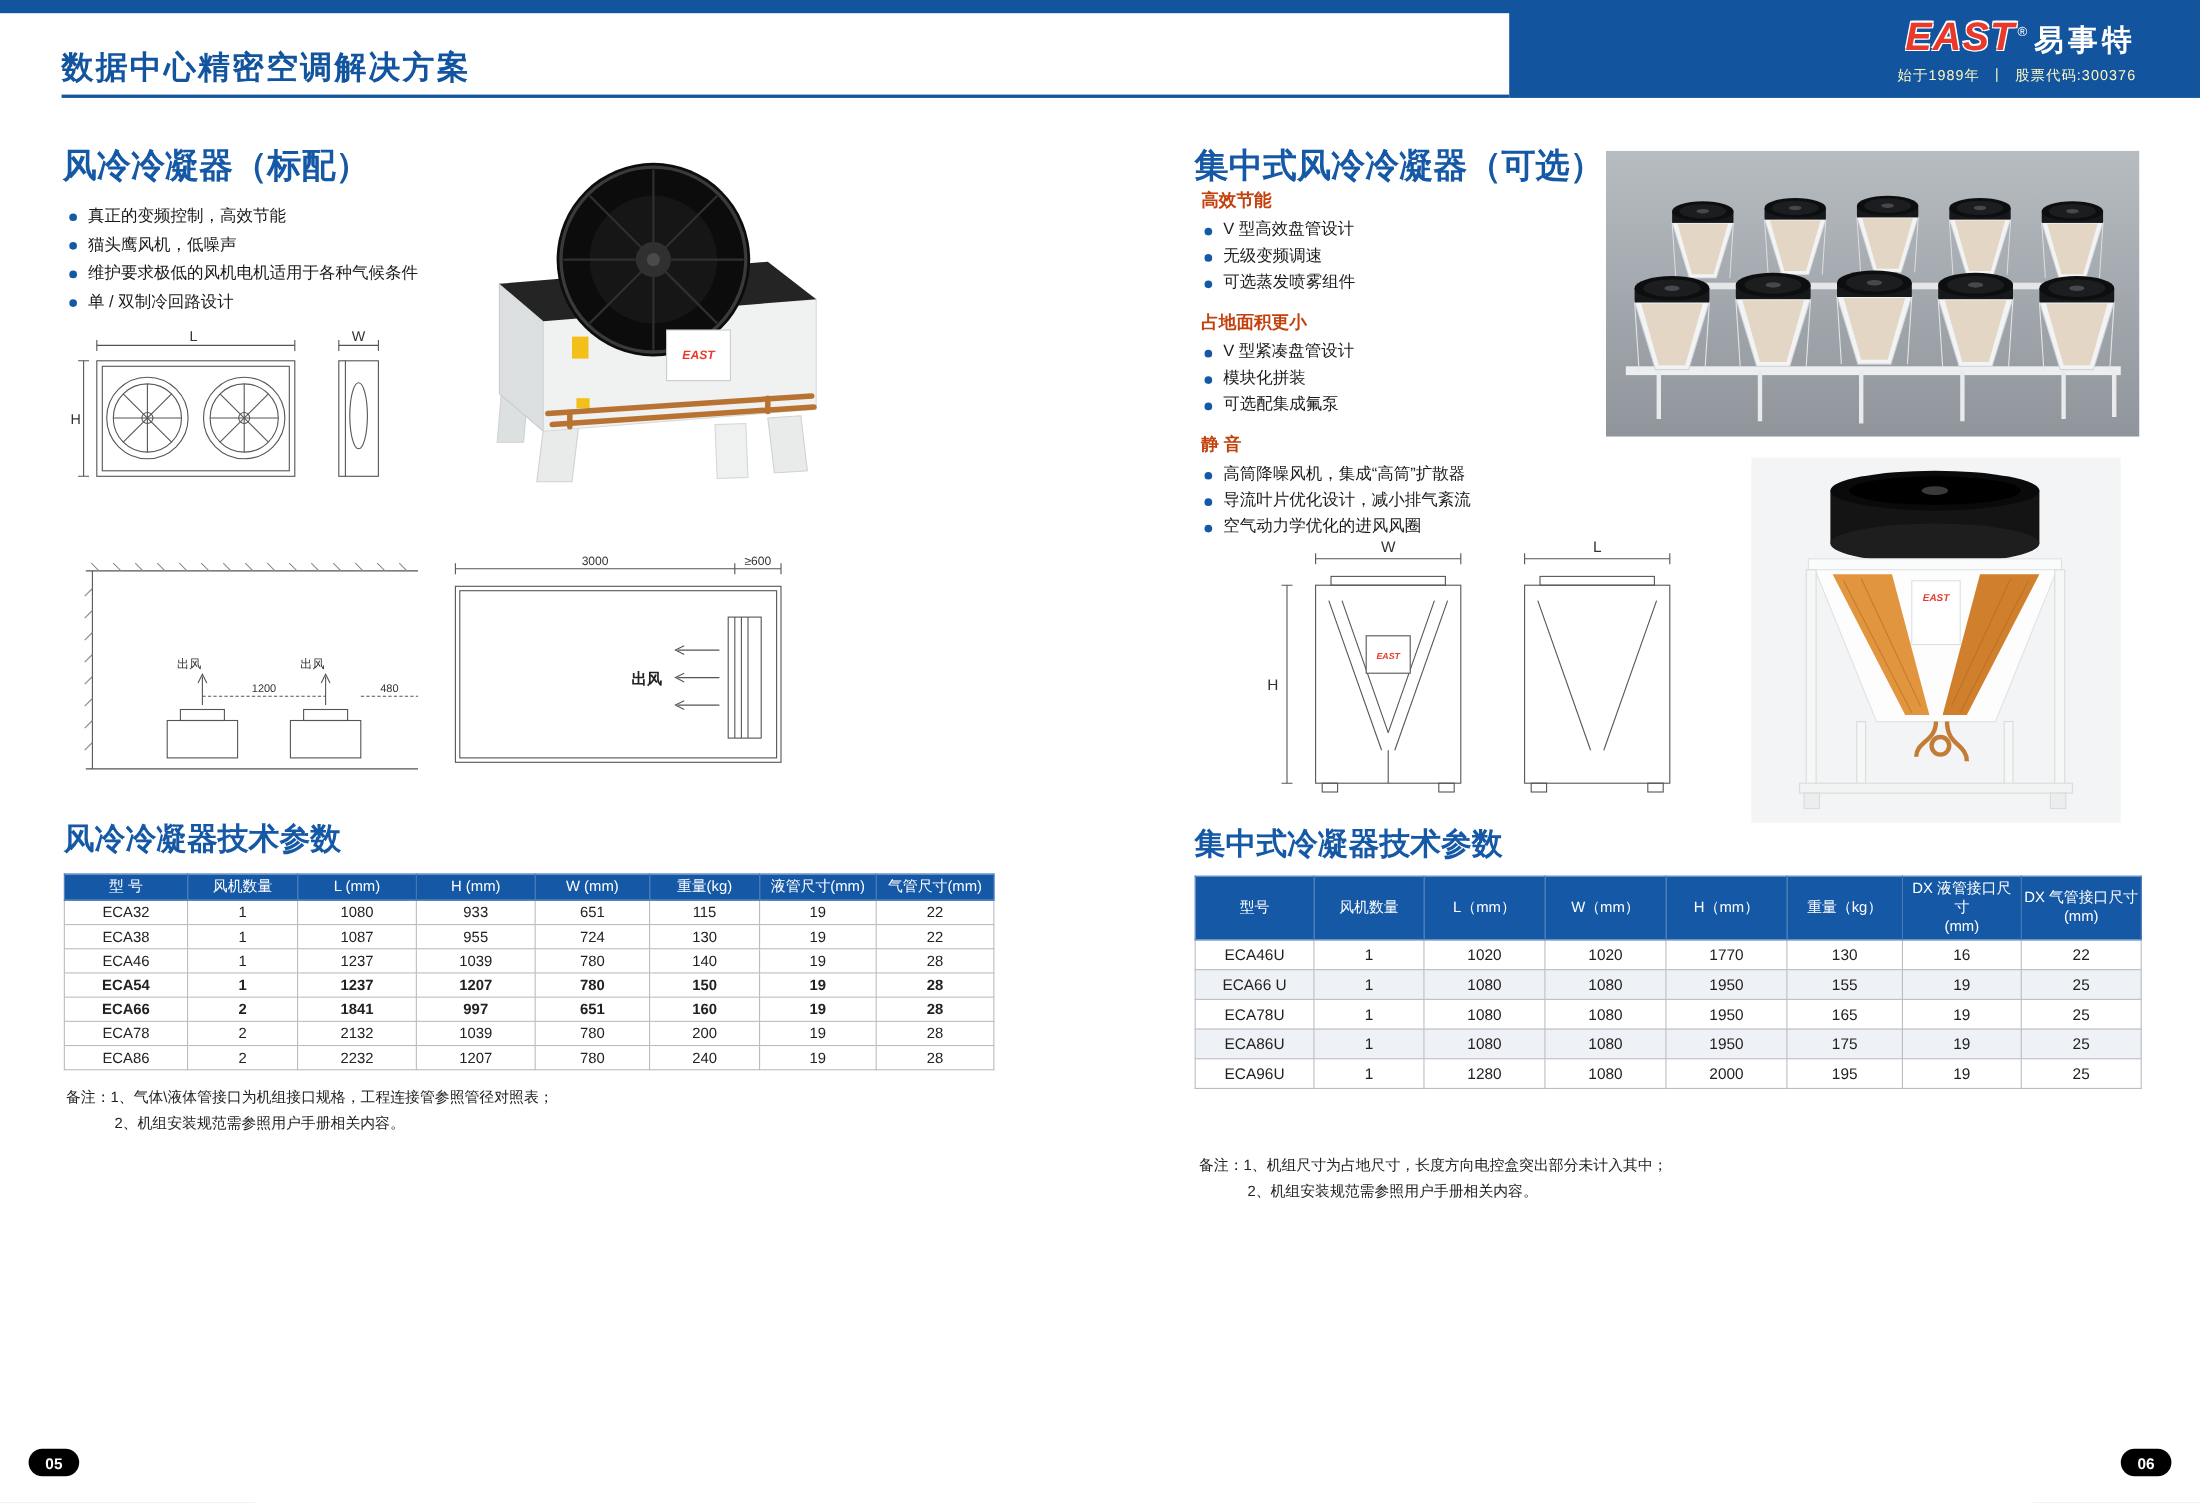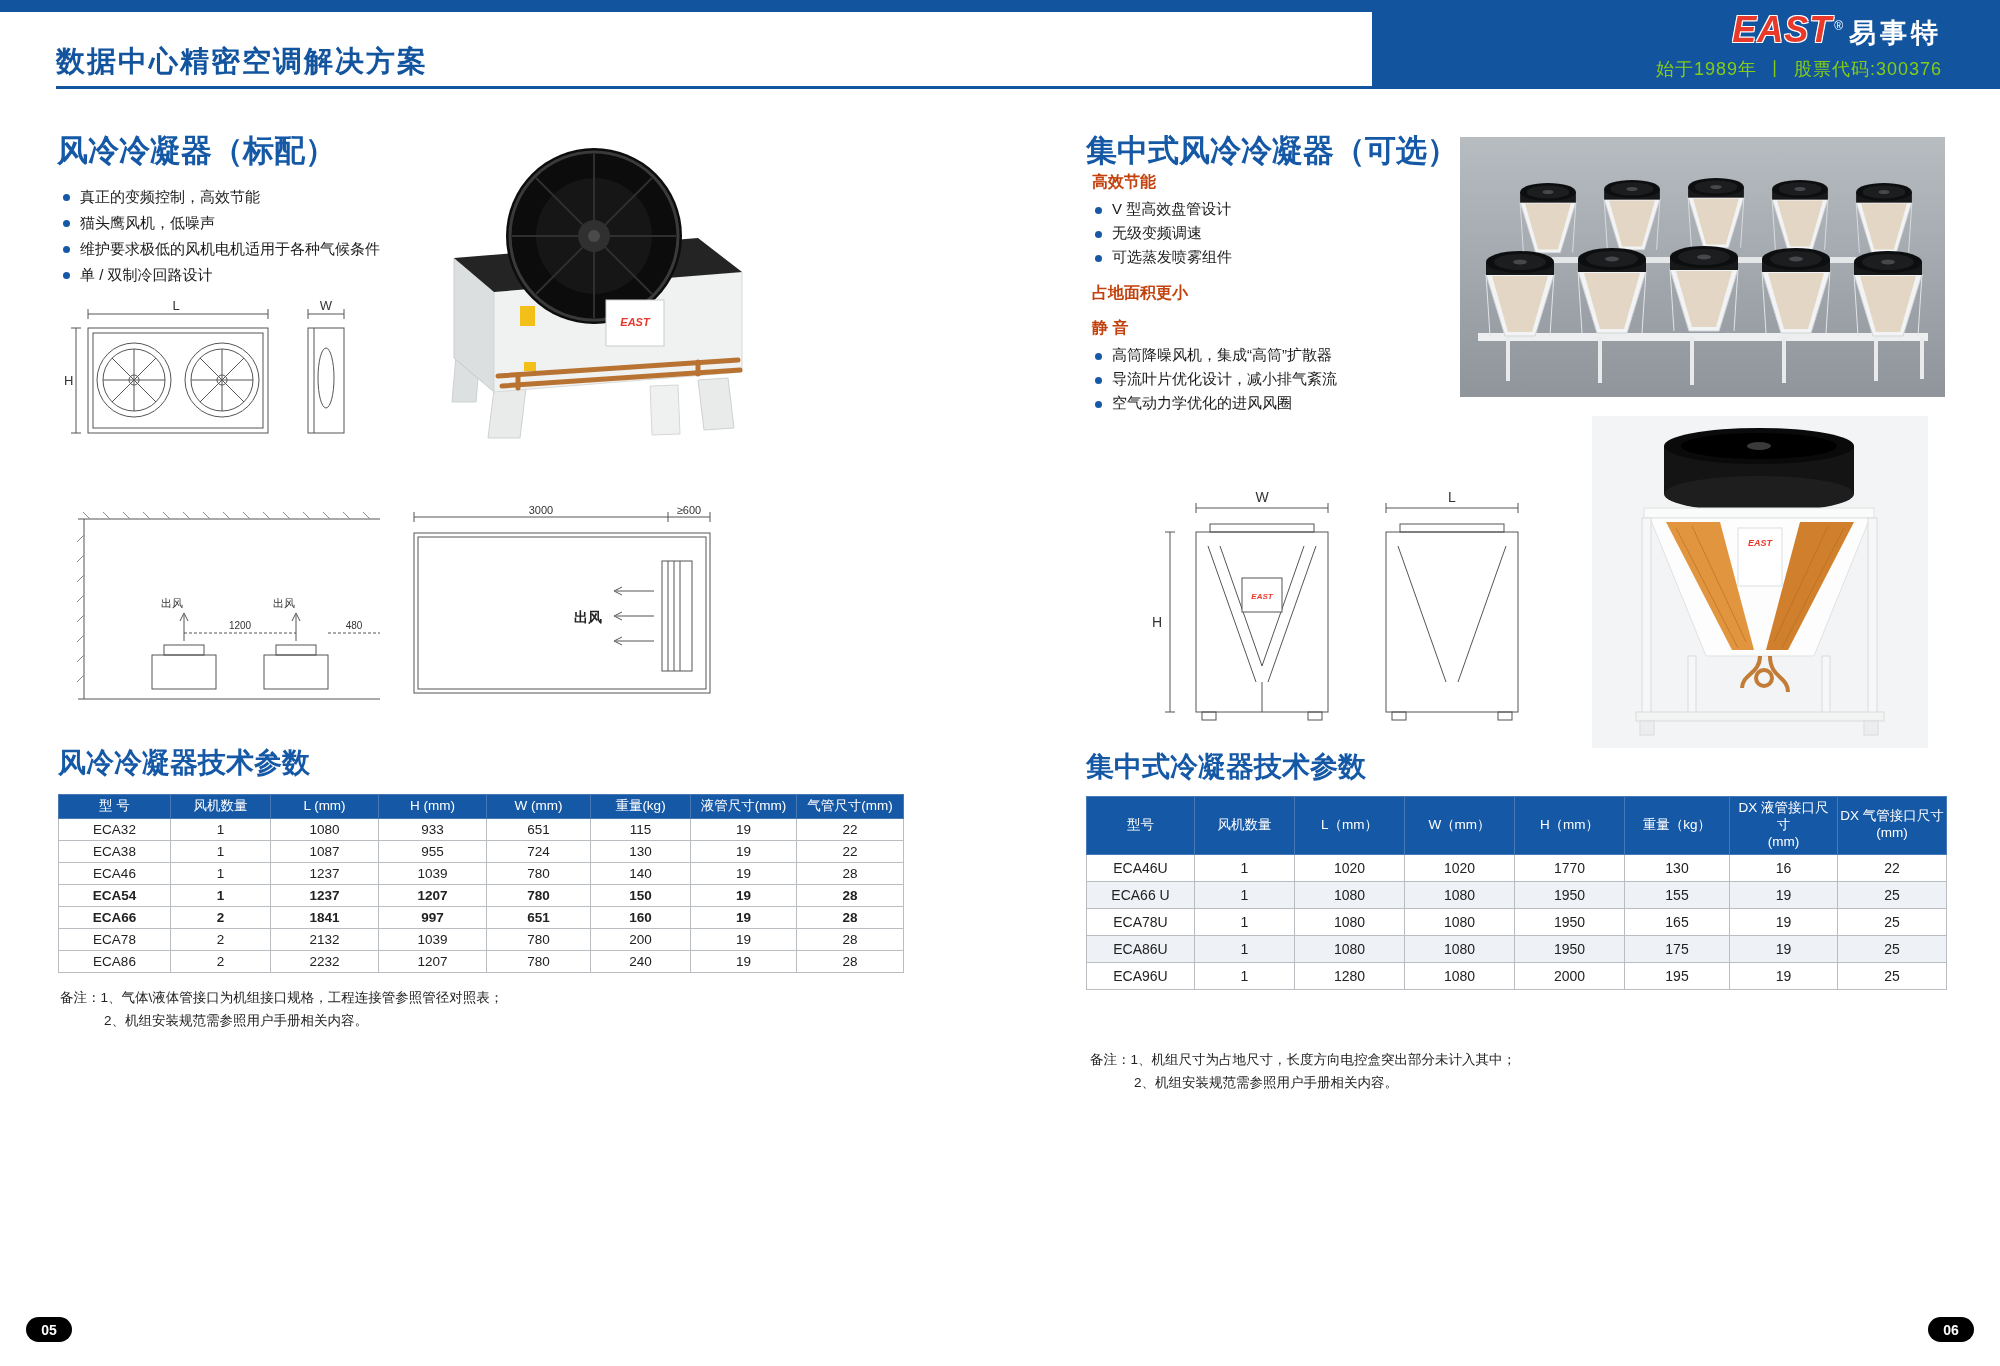--- a/index.html
+++ b/index.html
@@ -10,21 +10,21 @@
   
   .top-strip{position:absolute;left:0;top:0;width:2000px;height:12px;background:#13549f}
   .header-title{position:absolute;left:56px;top:42px;font-size:29px;font-weight:bold;color:#13549f;letter-spacing:2px}
   .header-rule{position:absolute;left:56px;top:86px;width:1316px;height:3px;background:#13549f}
   .brand-block{position:absolute;left:1372px;top:0;width:628px;height:89px;background:#13549f;display:flex;flex-direction:column;align-items:flex-end;justify-content:center;padding-right:58px;color:#fff}
   .brand-row{display:flex;align-items:baseline}
   .brand-logo{font-size:36px;font-weight:900;font-style:italic;color:#e8392b;letter-spacing:1px;
     text-shadow:-1px -1px 0 #fff,1px -1px 0 #fff,-1px 1px 0 #fff,1px 1px 0 #fff}
   .brand-reg{font-size:12px;color:#fff;margin:0 6px 0 2px;transform:translateY(-12px)}
   .brand-cn{font-size:27px;font-weight:bold;color:#fff;letter-spacing:4px}
-  .brand-tagline{margin-top:6px;font-size:18px;color:#84cc16;display:flex;gap:9px;letter-spacing:1px}
+  .brand-tagline{margin-top:6px;font-size:13px;color:#fef9c3;display:flex;gap:9px;letter-spacing:1px}
 
   
   .l-section-title{position:absolute;left:57px;top:130px;font-size:31px;font-weight:bold;color:#1558a6}
   .r-section-title{position:absolute;left:1086px;top:130px;font-size:31px;font-weight:bold;color:#1558a6}
   .l-table-title{position:absolute;left:58px;top:744px;font-size:28px;font-weight:bold;color:#1558a6}
   .r-table-title{position:absolute;left:1086px;top:748px;font-size:28px;font-weight:bold;color:#1558a6}
 
   
   .features{list-style:none}
   .features li{position:relative;padding-left:20px;font-size:15px;line-height:26px;color:#1a1a1a}
@@ -317,20 +317,25 @@
     <div class="fgroup">
       <div class="fgroup-heading">高效节能</div>
       <ul class="features">
           <li>V 型高效盘管设计</li>
           <li>无级变频调速</li>
           <li>可选蒸发喷雾组件</li>
         </ul>
     </div>
     <div class="fgroup">
       <div class="fgroup-heading">占地面积更小</div>
+      <ul class="features">
+          <li>V 型紧凑盘管设计</li>
+          <li>模块化拼装</li>
+          <li>可选配集成氟泵</li>
+        </ul>
     </div>
     <div class="fgroup">
       <div class="fgroup-heading">静 音</div>
       <ul class="features">
           <li>高筒降噪风机，集成“高筒”扩散器</li>
           <li>导流叶片优化设计，减小排气紊流</li>
           <li>空气动力学优化的进风风圈</li>
         </ul>
     </div>
   </div>

